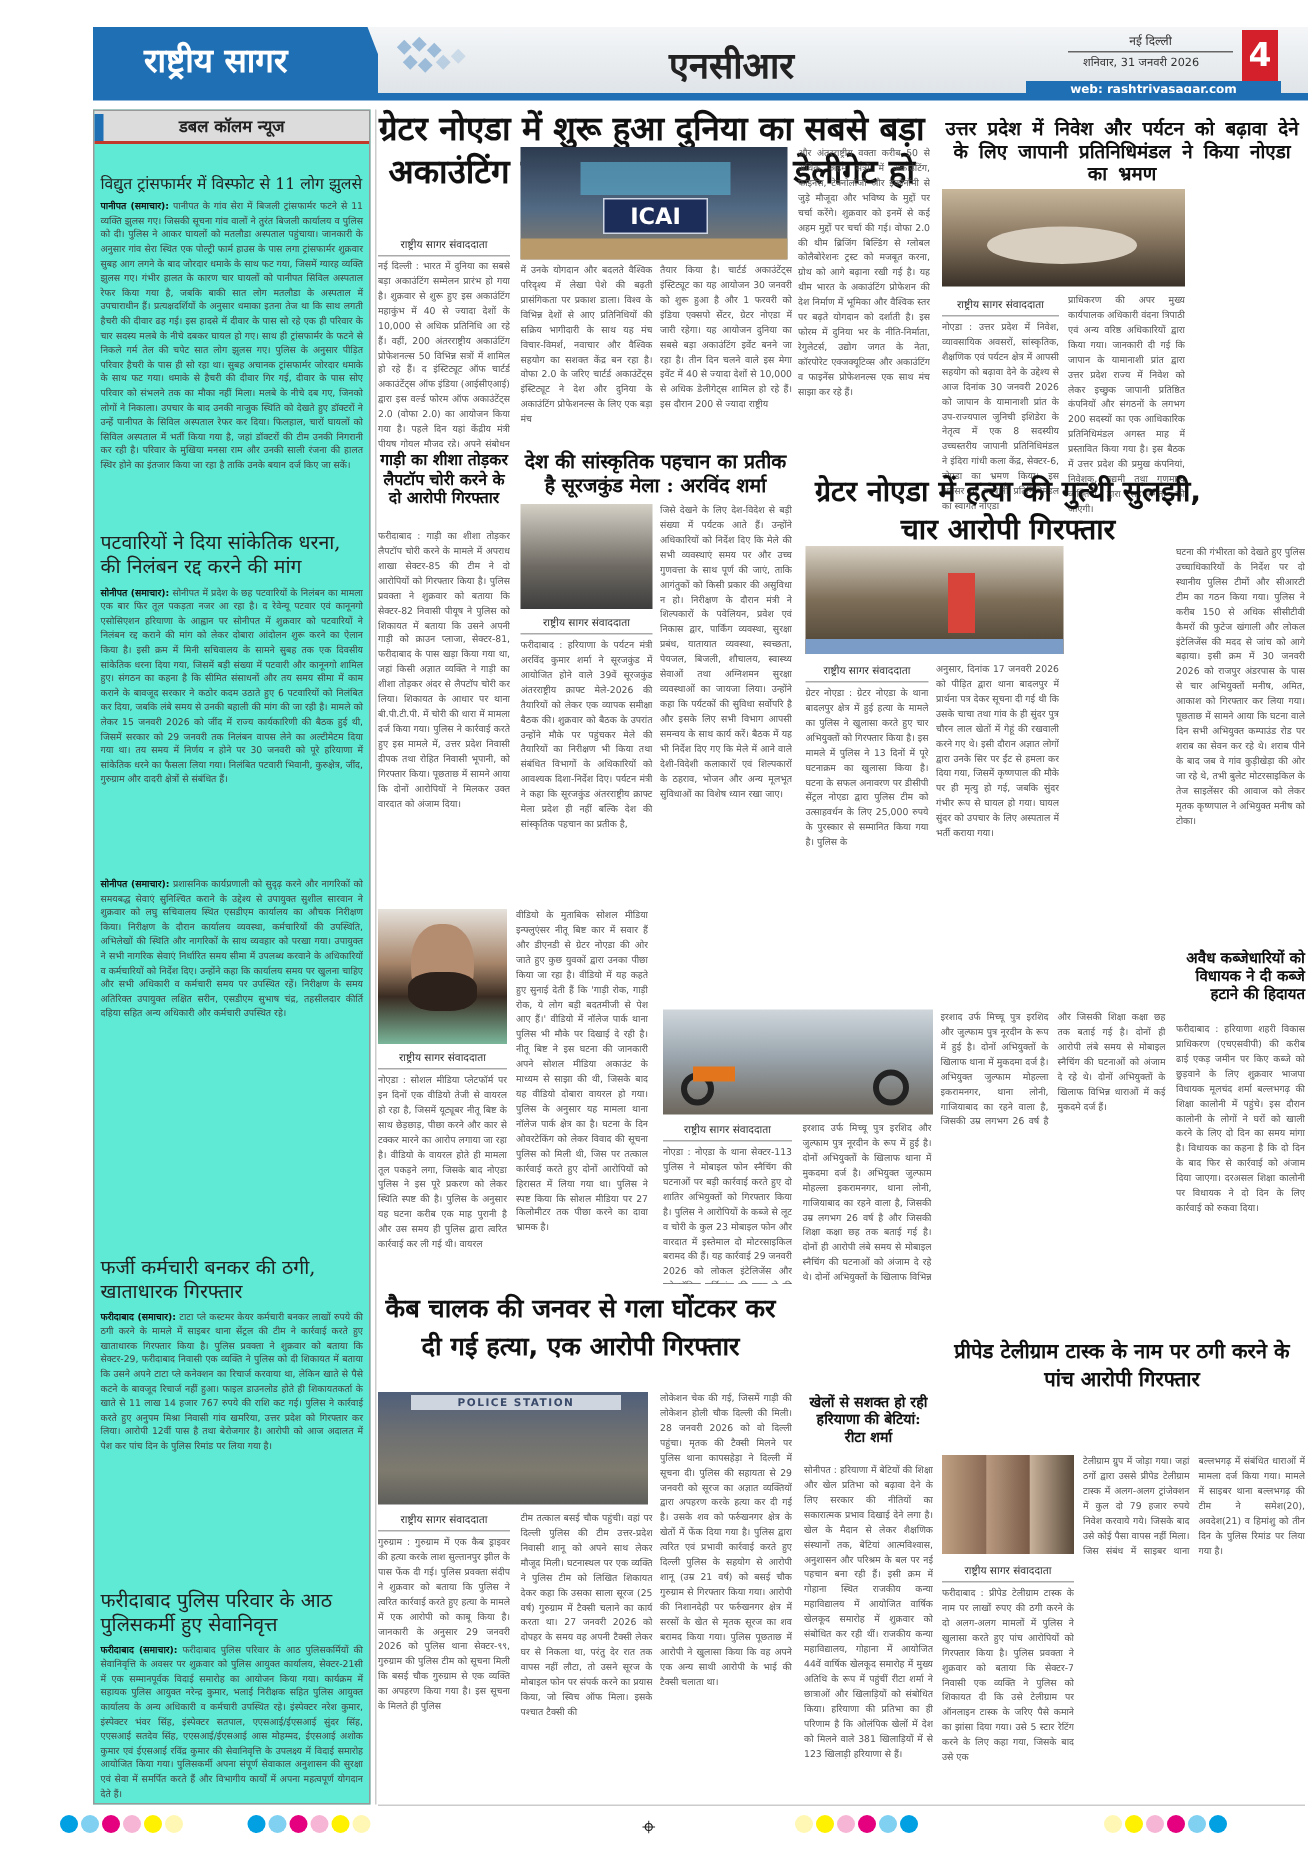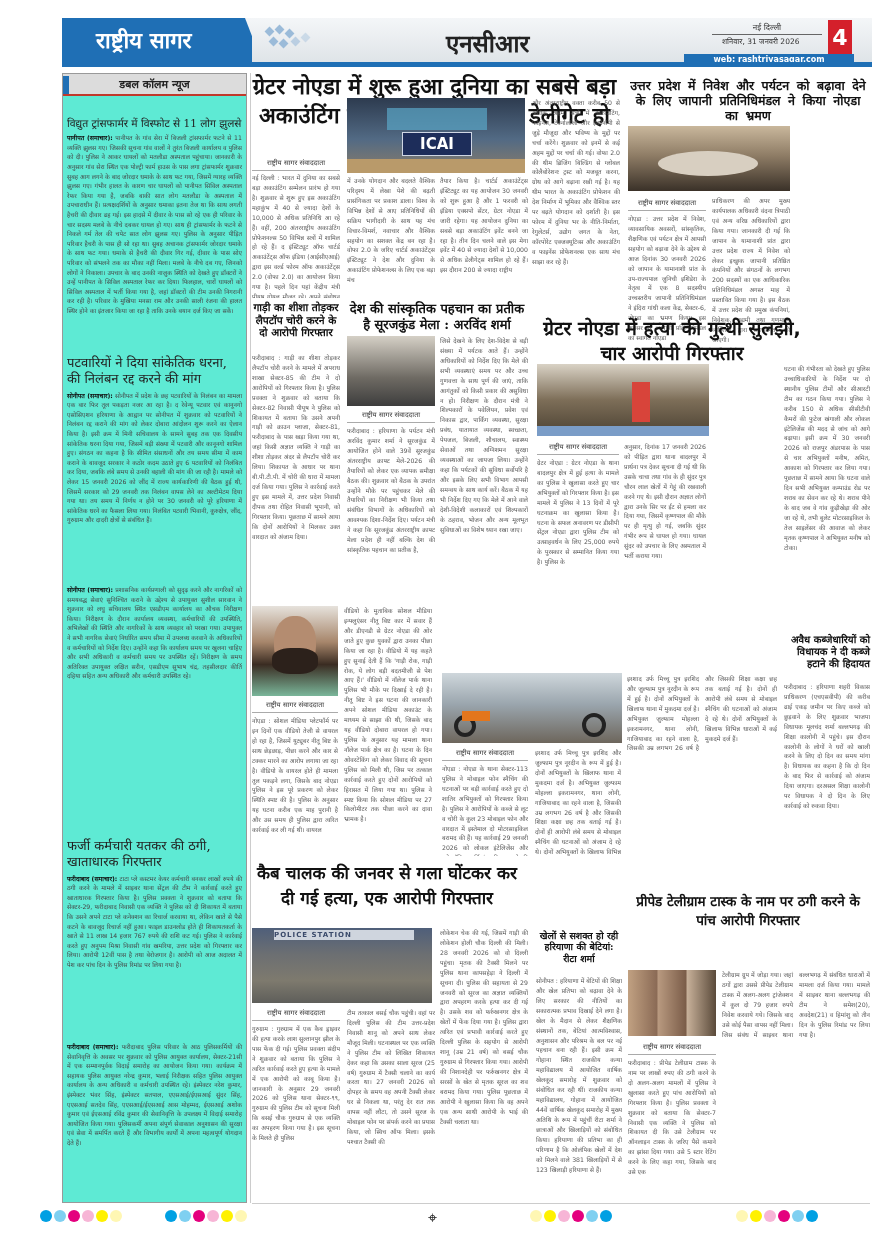--- a/index.html
+++ b/index.html
@@ -74,24 +74,25 @@
       <p><b>पानीपत (समाचार):</b> <span>पानीपत के गांव सेरा में बिजली ट्रांसफार्मर फटने से 11 व्यक्ति झुलस गए। जिसकी सूचना गांव वालों ने तुरंत बिजली कार्यालय व पुलिस को दी। पुलिस ने आकर घायलों को मतलौडा अस्पताल पहुंचाया। जानकारी के अनुसार गांव सेरा स्थित एक पोल्ट्री फार्म हाउस के पास लगा ट्रांसफार्मर शुक्रवार सुबह आग लगने के बाद जोरदार धमाके के साथ फट गया, जिसमें ग्यारह व्यक्ति झुलस गए। गंभीर हालत के कारण चार घायलों को पानीपत सिविल अस्पताल रेफर किया गया है, जबकि बाकी सात लोग मतलौडा के अस्पताल में उपचाराधीन हैं। प्रत्यक्षदर्शियों के अनुसार धमाका इतना तेज था कि साथ लगती हैचरी की दीवार ढह गई। इस हादसे में दीवार के पास सो रहे एक ही परिवार के चार सदस्य मलबे के नीचे दबकर घायल हो गए। साथ ही ट्रांसफार्मर के फटने से निकले गर्म तेल की चपेट सात लोग झुलस गए। पुलिस के अनुसार पीड़ित परिवार हैचरी के पास ही सो रहा था। सुबह अचानक ट्रांसफार्मर जोरदार धमाके के साथ फट गया। धमाके से हैचरी की दीवार गिर गई, दीवार के पास सोए परिवार को संभलने तक का मौका नहीं मिला। मलबे के नीचे दब गए, जिनको लोगों ने निकाला। उपचार के बाद उनकी नाजुक स्थिति को देखते हुए डॉक्टरों ने उन्हें पानीपत के सिविल अस्पताल रेफर कर दिया। फिलहाल, चारों घायलों को सिविल अस्पताल में भर्ती किया गया है, जहां डॉक्टरों की टीम उनकी निगरानी कर रही है। परिवार के मुखिया मनसा राम और उनकी साली रंजना की हालत स्थिर होने का इंतजार किया जा रहा है ताकि उनके बयान दर्ज किए जा सकें।</span></p>
     </div>
     <div class="lstory" style="height:248px;overflow:hidden">
       <h3 class="big">पटवारियों ने दिया सांकेतिक धरना, की निलंबन रद्द करने की मांग</h3>
       <p><b>सोनीपत (समाचार):</b> <span>सोनीपत में प्रदेश के छह पटवारियों के निलंबन का मामला एक बार फिर तूल पकड़ता नजर आ रहा है। द रेवेन्यू पटवार एवं कानूनगो एसोसिएशन हरियाणा के आह्वान पर सोनीपत में शुक्रवार को पटवारियों ने निलंबन रद्द कराने की मांग को लेकर दोबारा आंदोलन शुरू करने का ऐलान किया है। इसी क्रम में मिनी सचिवालय के सामने सुबह तक एक दिवसीय सांकेतिक धरना दिया गया, जिसमें बड़ी संख्या में पटवारी और कानूनगो शामिल हुए। संगठन का कहना है कि सीमित संसाधनों और तय समय सीमा में काम कराने के बावजूद सरकार ने कठोर कदम उठाते हुए 6 पटवारियों को निलंबित कर दिया, जबकि लंबे समय से उनकी बहाली की मांग की जा रही है। मामले को लेकर 15 जनवरी 2026 को जींद में राज्य कार्यकारिणी की बैठक हुई थी, जिसमें सरकार को 29 जनवरी तक निलंबन वापस लेने का अल्टीमेटम दिया गया था। तय समय में निर्णय न होने पर 30 जनवरी को पूरे हरियाणा में सांकेतिक धरने का फैसला लिया गया। निलंबित पटवारी भिवानी, कुरुक्षेत्र, जींद, गुरुग्राम और दादरी क्षेत्रों से संबंधित हैं।</span></p>
     </div>
     <div class="lstory" style="height:235px;overflow:hidden">
       <p><b>सोनीपत (समाचार):</b> <span>प्रशासनिक कार्यप्रणाली को सुदृढ़ करने और नागरिकों को समयबद्ध सेवाएं सुनिश्चित कराने के उद्देश्य से उपायुक्त सुशील सारवान ने शुक्रवार को लघु सचिवालय स्थित एसडीएम कार्यालय का औचक निरीक्षण किया। निरीक्षण के दौरान कार्यालय व्यवस्था, कर्मचारियों की उपस्थिति, अभिलेखों की स्थिति और नागरिकों के साथ व्यवहार को परखा गया। उपायुक्त ने सभी नागरिक सेवाएं निर्धारित समय सीमा में उपलब्ध करवाने के अधिकारियों व कर्मचारियों को निर्देश दिए। उन्होंने कहा कि कार्यालय समय पर खुलना चाहिए और सभी अधिकारी व कर्मचारी समय पर उपस्थित रहें। निरीक्षण के समय अतिरिक्त उपायुक्त लक्षित सरीन, एसडीएम सुभाष चंद्र, तहसीलदार कीर्ति दहिया सहित अन्य अधिकारी और कर्मचारी उपस्थित रहे।</span></p>
     </div>
     <div class="lstory" style="height:222px;overflow:hidden">
-      <h3 class="big">फर्जी कर्मचारी यतकर की ठगी, खाताधारक गिरफ्तार</h3>
+      <h3 class="big">फर्जी कर्मचारी बनकर की ठगी, खाताधारक गिरफ्तार</h3>
       <p><b>फरीदाबाद (समाचार):</b> <span>टाटा प्ले कस्टमर केयर कर्मचारी बनकर लाखों रुपये की ठगी करने के मामले में साइबर थाना सेंट्रल की टीम ने कार्रवाई करते हुए खाताधारक गिरफ्तार किया है। पुलिस प्रवक्ता ने शुक्रवार को बताया कि सेक्टर-29, फरीदाबाद निवासी एक व्यक्ति ने पुलिस को दी शिकायत में बताया कि उसने अपने टाटा प्ले कनेक्शन का रिचार्ज करवाया था, लेकिन खाते से पैसे कटने के बावजूद रिचार्ज नहीं हुआ। फाइल डाउनलोड होते ही शिकायतकर्ता के खाते से 11 लाख 14 हजार 767 रुपये की राशि कट गई। पुलिस ने कार्रवाई करते हुए अनुपम मिश्रा निवासी गांव खमरिया, उत्तर प्रदेश को गिरफ्तार कर लिया। आरोपी 12वीं पास है तथा बेरोजगार है। आरोपी को आज अदालत में पेश कर पांच दिन के पुलिस रिमांड पर लिया गया है।</span></p>
     </div>
     <div class="lstory" style="height:160px;overflow:hidden">
+      <h3 class="big">फरीदाबाद पुलिस परिवार के आठ पुलिसकर्मी हुए सेवानिवृत्त</h3>
       <p><b>फरीदाबाद (समाचार):</b> <span>फरीदाबाद पुलिस परिवार के आठ पुलिसकर्मियों की सेवानिवृत्ति के अवसर पर शुक्रवार को पुलिस आयुक्त कार्यालय, सेक्टर-21सी में एक सम्मानपूर्वक विदाई समारोह का आयोजन किया गया। कार्यक्रम में सहायक पुलिस आयुक्त नरेन्द्र कुमार, भलाई निरीक्षक सहित पुलिस आयुक्त कार्यालय के अन्य अधिकारी व कर्मचारी उपस्थित रहे। इंस्पेक्टर नरेश कुमार, इंस्पेक्टर भंवर सिंह, इंस्पेक्टर सतपाल, एएसआई/ईएसआई सुंदर सिंह, एएसआई सतदेव सिंह, एएसआई/ईएसआई आस मोहम्मद, ईएसआई अशोक कुमार एवं ईएसआई रविंद्र कुमार की सेवानिवृत्ति के उपलक्ष्य में विदाई समारोह आयोजित किया गया। पुलिसकर्मी अपना संपूर्ण सेवाकाल अनुशासन की सुरक्षा एवं सेवा में समर्पित करते हैं और विभागीय कार्यों में अपना महत्वपूर्ण योगदान देते हैं।</span></p>
     </div>
   </div>
 
   <div class="head" style="left:190px;top:55px;width:365px;font-size:22px;line-height:1.3">ग्रेटर नोएडा में शुरू हुआ दुनिया का सबसे बड़ा अकाउंटिंग महाकुंभ, 40 देशों के डेलीगेट हो रहे शामिल</div>
   <div class="caption" style="left:190px;top:140px;width:88px">राष्ट्रीय सागर संवाददाता</div>
   <div class="body" style="left:190px;top:155px;width:88px;height:125px">नई दिल्ली : भारत में दुनिया का सबसे बड़ा अकाउंटिंग सम्मेलन प्रारंभ हो गया है। शुक्रवार से शुरू हुए इस अकाउंटिंग महाकुंभ में 40 से ज्यादा देशों के 10,000 से अधिक प्रतिनिधि आ रहे हैं। वहीं, 200 अंतरराष्ट्रीय अकाउंटिंग प्रोफेशनल्स 50 विभिन्न सत्रों में शामिल हो रहे हैं। द इंस्टिट्यूट ऑफ चार्टर्ड अकाउंटेंट्स ऑफ इंडिया (आईसीएआई) द्वारा इस वर्ल्ड फोरम ऑफ अकाउंटेंट्स 2.0 (वोफा 2.0) का आयोजन किया गया है। पहले दिन यहां केंद्रीय मंत्री पीयूष गोयल मौजूद रहे। अपने संबोधन में उन्होंने भारतीय चार्टर्ड अकाउंटेंट्स की वैश्विक भूमिका, आर्थिक विकास</div>
   <div class="photo" style="left:285px;top:80px;width:178px;height:75px;background:linear-gradient(#2d3b4f,#526a84 55%,#8a7d6a)">
     <div style="position:absolute;left:40px;top:10px;width:100px;height:22px;background:#5aa7c7;opacity:.7"></div>
     <div style="position:absolute;left:55px;top:34px;width:70px;height:24px;background:#1d2d5a;border:1px solid #cfd6e4;color:#fff;font-weight:bold;font-size:15px;text-align:center;line-height:22px">ICAI</div>
@@ -144,21 +145,21 @@
   <div class="caption" style="left:380px;top:730px;width:86px">राष्ट्रीय सागर संवाददाता</div>
   <div class="body" style="left:380px;top:746px;width:86px;height:92px">नोएडा : नोएडा के थाना सेक्टर-113 पुलिस ने मोबाइल फोन स्नैचिंग की घटनाओं पर बड़ी कार्रवाई करते हुए दो शातिर अभियुक्तों को गिरफ्तार किया है। पुलिस ने आरोपियों के कब्जे से लूट व चोरी के कुल 23 मोबाइल फोन और वारदात में इस्तेमाल दो मोटरसाइकिल बरामद की हैं। यह कार्रवाई 29 जनवरी 2026 को लोकल इंटेलिजेंस और इलेक्ट्रॉनिक सर्विलांस की मदद से की गई। पुलिस के अनुसार, गिरफ्तार अभियुक्तों की पहचान</div>
   <div class="body" style="left:473px;top:730px;width:86px;height:108px">इरशाद उर्फ मिच्चू पुत्र इरशिद और जुल्फाम पुत्र नूरदीन के रूप में हुई है। दोनों अभियुक्तों के खिलाफ थाना में मुकदमा दर्ज है। अभियुक्त जुल्फाम मोहल्ला इकरामनगर, थाना लोनी, गाजियाबाद का रहने वाला है, जिसकी उम्र लगभग 26 वर्ष है और जिसकी शिक्षा कक्षा छह तक बताई गई है। दोनों ही आरोपी लंबे समय से मोबाइल स्नैचिंग की घटनाओं को अंजाम दे रहे थे। दोनों अभियुक्तों के खिलाफ विभिन्न धाराओं में कई मुकदमे दर्ज हैं।</div>
 
   <div class="head" style="left:722px;top:616px;width:86px;font-size:10px;text-align:right;font-family:'DejaVu Serif',serif">अवैध कब्जेधारियों को विधायक ने दी कब्जे हटाने की हिदायत</div>
   <div class="body" style="left:722px;top:664px;width:86px;height:218px">फरीदाबाद : हरियाणा शहरी विकास प्राधिकरण (एचएसवीपी) की करीब ढाई एकड़ जमीन पर किए कब्जे को छुड़वाने के लिए शुक्रवार भाजपा विधायक मूलचंद शर्मा बल्लभगढ़ की शिक्षा कालोनी में पहुंचे। इस दौरान कालोनी के लोगों ने घरों को खाली करने के लिए दो दिन का समय मांगा है। विधायक का कहना है कि दो दिन के बाद फिर से कार्रवाई को अंजाम दिया जाएगा। दरअसल शिक्षा कालोनी पर विधायक ने दो दिन के लिए कार्रवाई को रुकवा दिया।</div>
   <div class="body" style="left:565px;top:656px;width:150px;height:200px;column-count:2;column-gap:6px"><span>इरशाद उर्फ मिच्चू पुत्र इरशिद और जुल्फाम पुत्र नूरदीन के रूप में हुई है। दोनों अभियुक्तों के खिलाफ थाना में मुकदमा दर्ज है। अभियुक्त जुल्फाम मोहल्ला इकरामनगर, थाना लोनी, गाजियाबाद का रहने वाला है, जिसकी उम्र लगभग 26 वर्ष है और जिसकी शिक्षा कक्षा छह तक बताई गई है। दोनों ही आरोपी लंबे समय से मोबाइल स्नैचिंग की घटनाओं को अंजाम दे रहे थे। दोनों अभियुक्तों के खिलाफ विभिन्न धाराओं में कई मुकदमे दर्ज हैं।</span></div>
 
   <div class="head" style="left:190px;top:843px;width:270px;font-size:17px;line-height:1.45">कैब चालक की जनवर से गला घोंटकर कर दी गई हत्या, एक आरोपी गिरफ्तार</div>
   <div class="photo" style="left:190px;top:910px;width:180px;height:75px;background:linear-gradient(#4f5f7a,#6c6f72 35%,#7e7a6e 70%,#5e5e5a)">
-    <div style="position:absolute;left:22px;top:2px;width:140px;height:10px;background:#cfd5de;font-size:7px;font-weight:bold;color:#3a4a6a;text-align:left;line-height:10px;letter-spacing:1px">POLICE STATION</div>
+    <div style="position:absolute;left:22px;top:2px;width:140px;height:10px;background:#cfd5de;font-size:7px;font-weight:bold;color:#3a4a6a;text-align:center;line-height:10px;letter-spacing:1px">POLICE STATION</div>
   </div>
   <div class="caption" style="left:190px;top:990px;width:88px">राष्ट्रीय सागर संवाददाता</div>
   <div class="body" style="left:190px;top:1006px;width:88px;height:175px">गुरुग्राम : गुरुग्राम में एक कैब ड्राइवर की हत्या करके लाश सुल्तानपुर झील के पास फेंक दी गई। पुलिस प्रवक्ता संदीप ने शुक्रवार को बताया कि पुलिस ने त्वरित कार्रवाई करते हुए हत्या के मामले में एक आरोपी को काबू किया है। जानकारी के अनुसार 29 जनवरी 2026 को पुलिस थाना सेक्टर-९९, गुरुग्राम की पुलिस टीम को सूचना मिली कि बसई चौक गुरुग्राम से एक व्यक्ति का अपहरण किया गया है। इस सूचना के मिलते ही पुलिस</div>
   <div class="body" style="left:285px;top:990px;width:88px;height:191px">टीम तत्काल बसई चौक पहुंची। वहां पर दिल्ली पुलिस की टीम उत्तर-प्रदेश निवासी शानू को अपने साथ लेकर मौजूद मिली। घटनास्थल पर एक व्यक्ति ने पुलिस टीम को लिखित शिकायत देकर कहा कि उसका साला सूरज (25 वर्ष) गुरुग्राम में टैक्सी चलाने का कार्य करता था। 27 जनवरी 2026 को दोपहर के समय वह अपनी टैक्सी लेकर घर से निकला था, परंतु देर रात तक वापस नहीं लौटा, तो उसने सूरज के मोबाइल फोन पर संपर्क करने का प्रयास किया, जो स्विच ऑफ मिला। इसके पश्चात टैक्सी की</div>
   <div class="body" style="left:378px;top:910px;width:88px;height:271px">लोकेशन चेक की गई, जिसमें गाड़ी की लोकेशन होली चौक दिल्ली की मिली। 28 जनवरी 2026 को वो दिल्ली पहुंचा। मृतक की टैक्सी मिलने पर पुलिस थाना कापसहेड़ा ने दिल्ली में सूचना दी। पुलिस की सहायता से 29 जनवरी को सूरज का अज्ञात व्यक्तियों द्वारा अपहरण करके हत्या कर दी गई है। उसके शव को फर्रुखनगर क्षेत्र के खेतों में फेंक दिया गया है। पुलिस द्वारा त्वरित एवं प्रभावी कार्रवाई करते हुए दिल्ली पुलिस के सहयोग से आरोपी शानू (उम्र 21 वर्ष) को बसई चौक गुरुग्राम से गिरफ्तार किया गया। आरोपी की निशानदेही पर फर्रुखनगर क्षेत्र में सरसों के खेत से मृतक सूरज का शव बरामद किया गया। पुलिस पूछताछ में आरोपी ने खुलासा किया कि वह अपने एक अन्य साथी आरोपी के भाई की टैक्सी चलाता था।</div>
 
   <div class="head" style="left:474px;top:912px;width:86px;font-size:9.5px;font-family:'DejaVu Serif',serif">खेलों से सशक्त हो रही हरियाणा की बेटियां: रीटा शर्मा</div>
   <div class="body" style="left:474px;top:958px;width:86px;height:223px">सोनीपत : हरियाणा में बेटियों की शिक्षा और खेल प्रतिभा को बढ़ावा देने के लिए सरकार की नीतियों का सकारात्मक प्रभाव दिखाई देने लगा है। खेल के मैदान से लेकर शैक्षणिक संस्थानों तक, बेटियां आत्मविश्वास, अनुशासन और परिश्रम के बल पर नई पहचान बना रही हैं। इसी क्रम में गोहाना स्थित राजकीय कन्या महाविद्यालय में आयोजित वार्षिक खेलकूद समारोह में शुक्रवार को संबोधित कर रही थीं। राजकीय कन्या महाविद्यालय, गोहाना में आयोजित 44वें वार्षिक खेलकूद समारोह में मुख्य अतिथि के रूप में पहुंचीं रीटा शर्मा ने छात्राओं और खिलाड़ियों को संबोधित किया। हरियाणा की प्रतिभा का ही परिणाम है कि ओलंपिक खेलों में देश को मिलने वाले 381 खिलाड़ियों में से 123 खिलाड़ी हरियाणा से हैं।</div>
 
   <div class="head" style="left:566px;top:874px;width:240px;font-size:13.5px;font-family:'DejaVu Serif',serif;line-height:1.4">प्रीपेड टेलीग्राम टास्क के नाम पर ठगी करने के पांच आरोपी गिरफ्तार</div>

